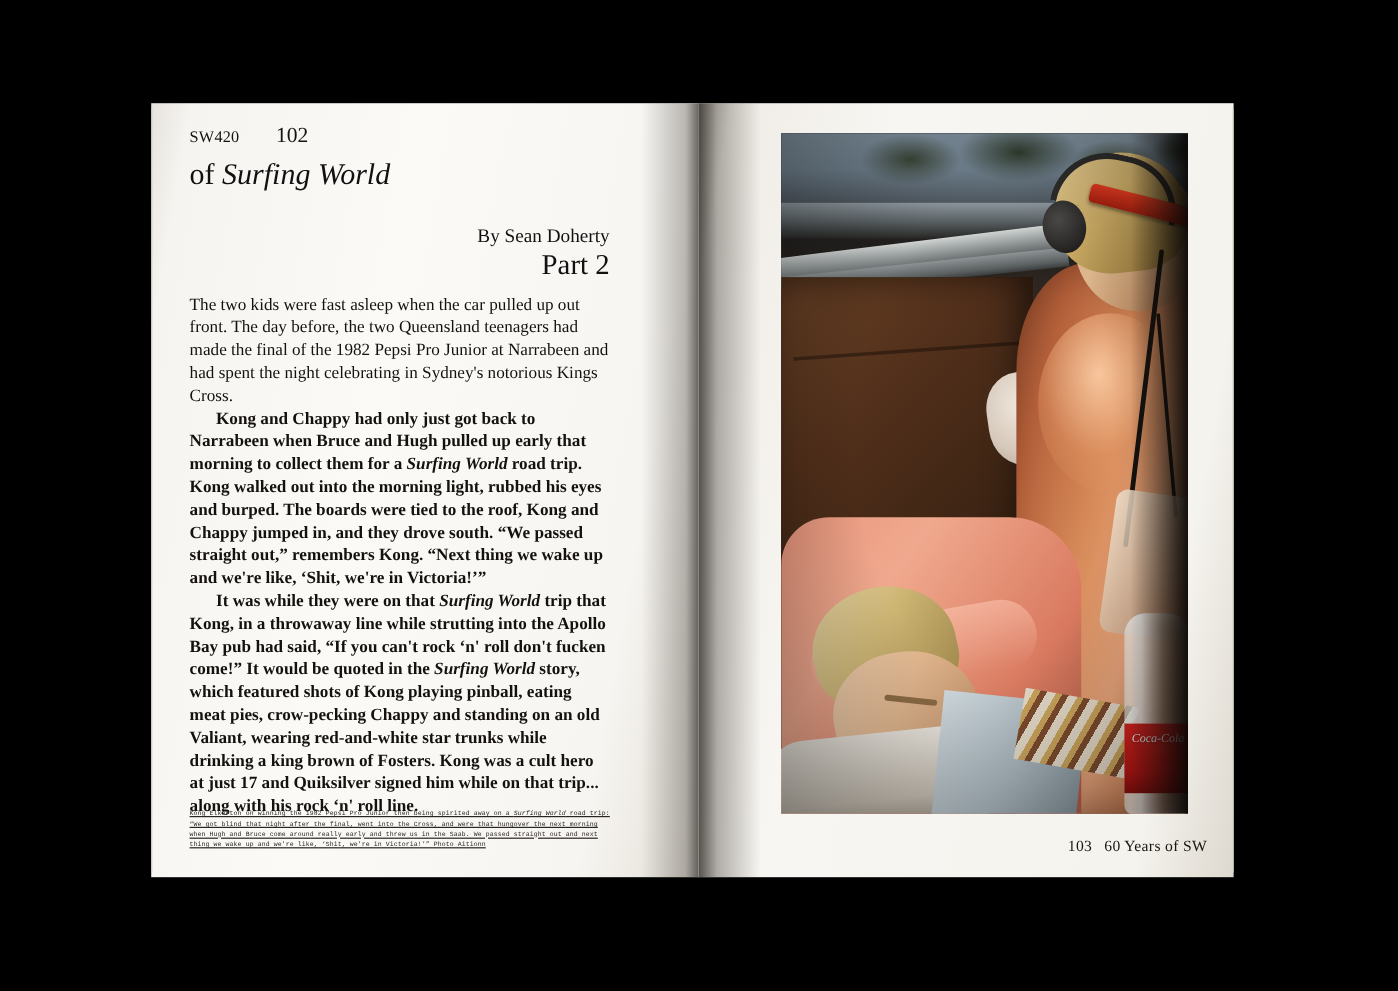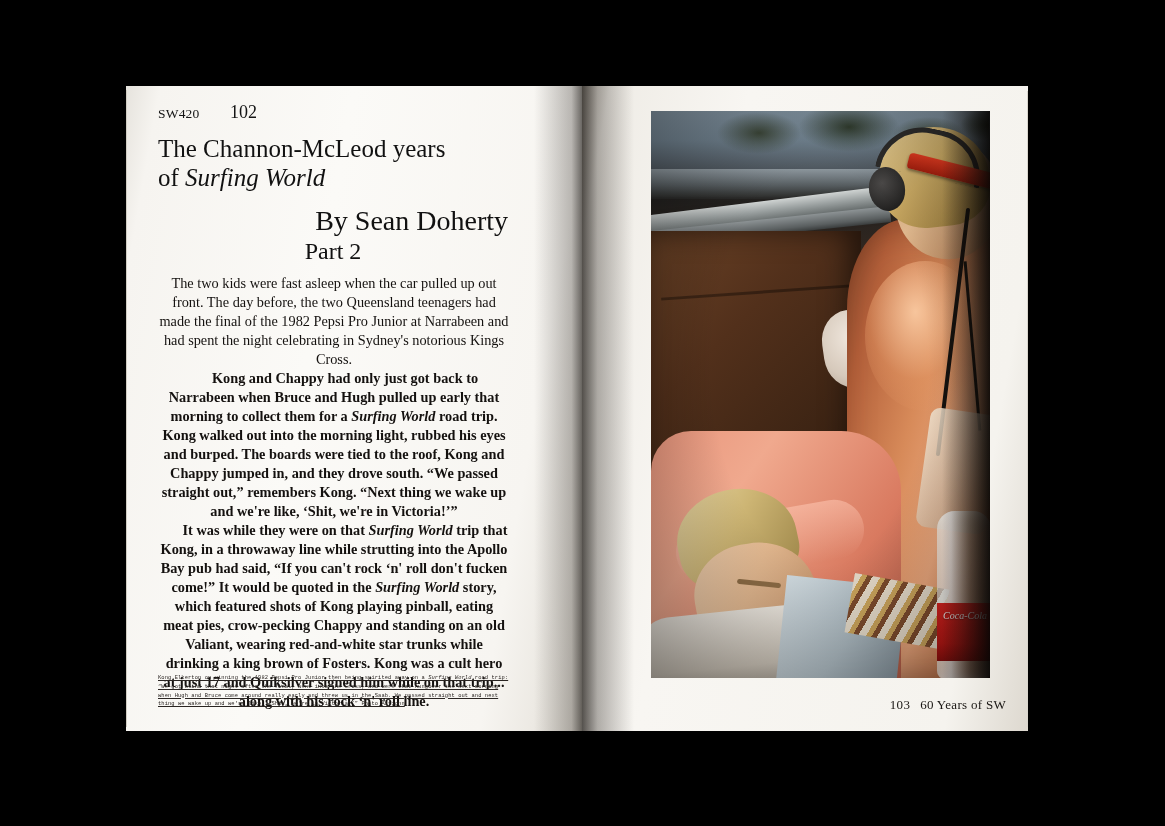--- a/index.html
+++ b/index.html
@@ -130,43 +130,43 @@
   }
   .title-line3 {
     font-size: 25px;
     color: #111;
     line-height: 1.14;
   }
   .title-line3 .ital { font-style: italic; }
 
   .byline {
     text-align: right;
-    font-size: 28px;
+    font-size: 16px;
     color: #111;
-    margin-top: 12px;
+    margin-top: 28px;
     line-height: 1.18;
     padding-right: 2px;
   }
   .part {
-    text-align: center;
+    text-align: right;
     font-size: 24px;
     color: #111;
     line-height: 1.18;
     padding-right: 2px;
   }
 
   .body-copy {
     margin-top: 9px;
     font-size: 14.3px;
     line-height: 1.33;
     color: #14110f;
     text-align: left;
     width: 352px;
   }
-  .body-copy p { margin: 0; text-align: center; }
+  .body-copy p { margin: 0; }
   .body-copy p + p { text-indent: 22px; font-weight: bold; }
   .body-copy i { font-style: italic; }
 
   .caption {
     position: absolute;
     left: 32px;
     top: 588px;
     width: 352px;
     font-family: "Liberation Mono", monospace;
     font-size: 5.4px;
@@ -420,21 +420,20 @@
     <div class="page-left">
       <div class="left-edge"></div>
 
       <div class="lp-inner">
 
         <div class="headline-row">
           <span class="folio-code">SW420</span>
           <span class="folio-num">102</span>
         </div>
 
-        <div class="title-line2">The Channon-McLeod years</div>
         <div class="title-line3"><span>of </span><span class="ital">Surfing World</span></div>
 
         <div class="byline">By Sean Doherty</div>
         <div class="part">Part 2</div>
 
         <div class="body-copy">
           <p>The two kids were fast asleep when the car pulled up out front. The day before, the two Queensland teenagers had made the final of the 1982 Pepsi Pro Junior at Narrabeen and had spent the night celebrating in Sydney's notorious Kings Cross.</p>
           <p>Kong and Chappy had only just got back to Narrabeen when Bruce and Hugh pulled up early that morning to collect them for a <i>Surfing World</i> road trip. Kong walked out into the morning light, rubbed his eyes and burped. The boards were tied to the roof, Kong and Chappy jumped in, and they drove south. “We passed straight out,” remembers Kong. “Next thing we wake up and we're like, ‘Shit, we're in Victoria!’”</p>
           <p>It was while they were on that <i>Surfing World</i> trip that Kong, in a throwaway line while strutting into the Apollo Bay pub had said, “If you can't rock ‘n' roll don't fucken come!” It would be quoted in the <i>Surfing World</i> story, which featured shots of Kong playing pinball, eating meat pies, crow-pecking Chappy and standing on an old Valiant, wearing red-and-white star trunks while drinking a king brown of Fosters. Kong was a cult hero at just 17 and Quiksilver signed him while on that trip... along with his rock ‘n' roll line.</p>
         </div>

